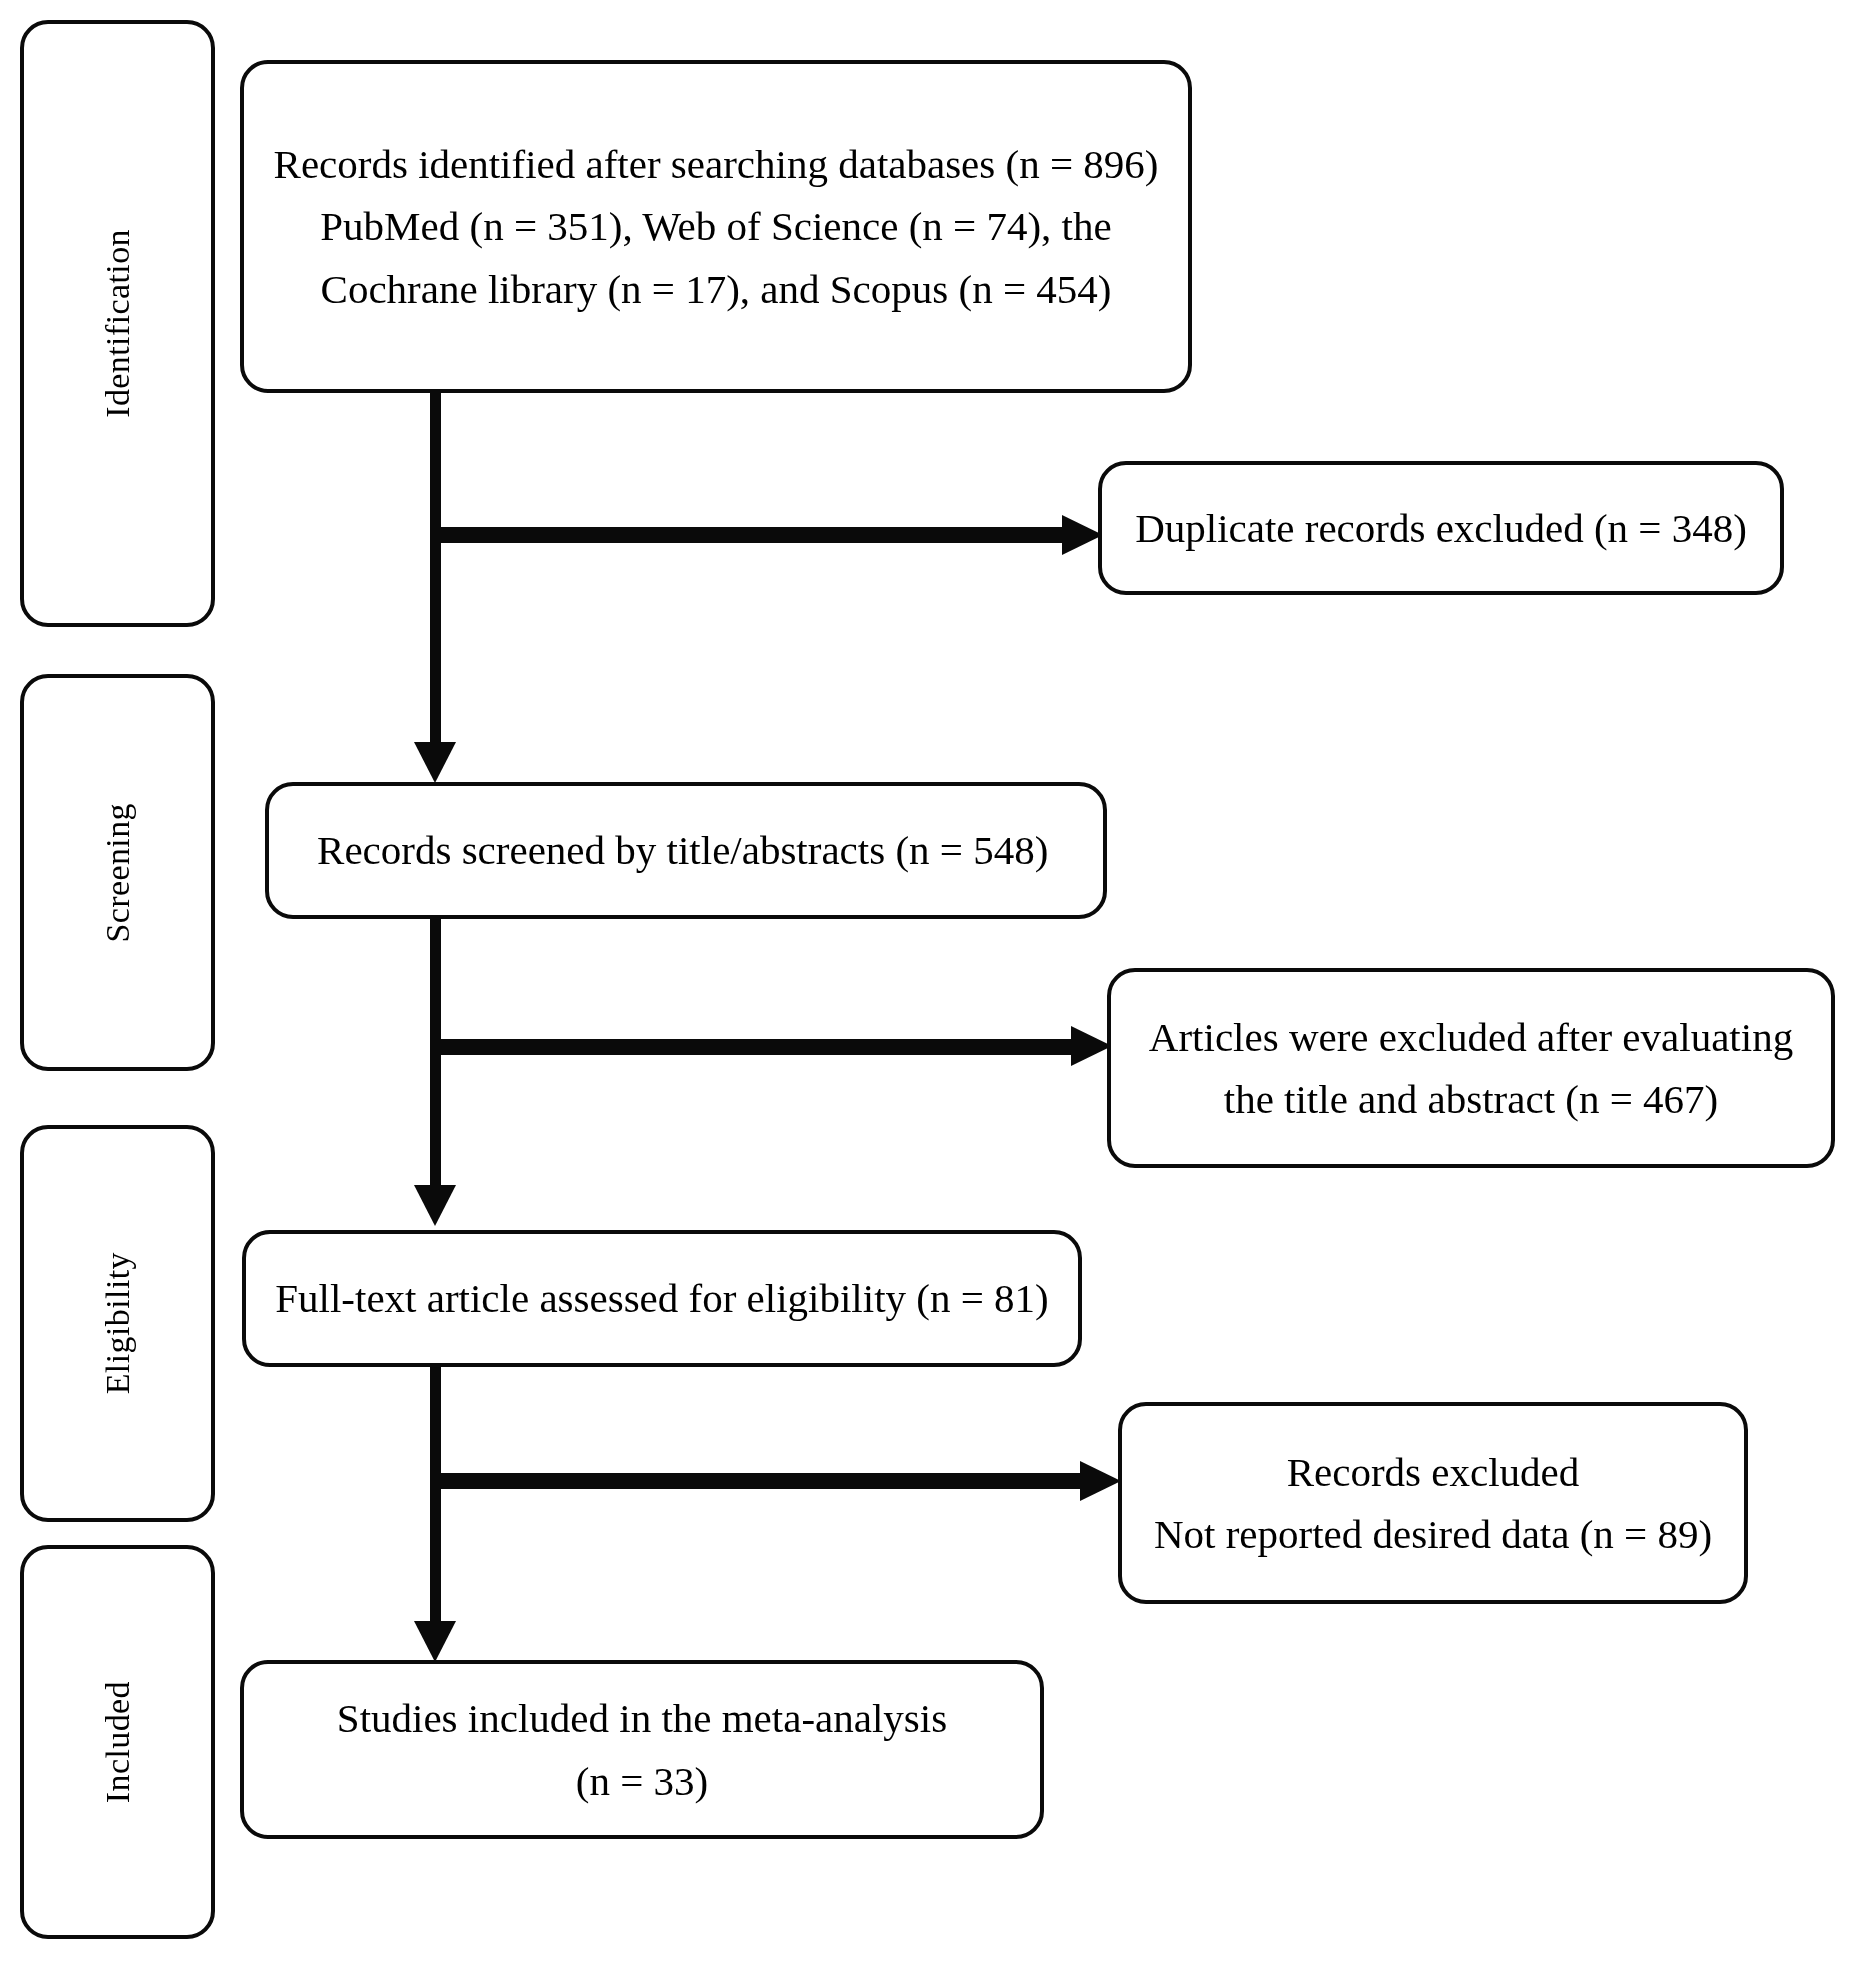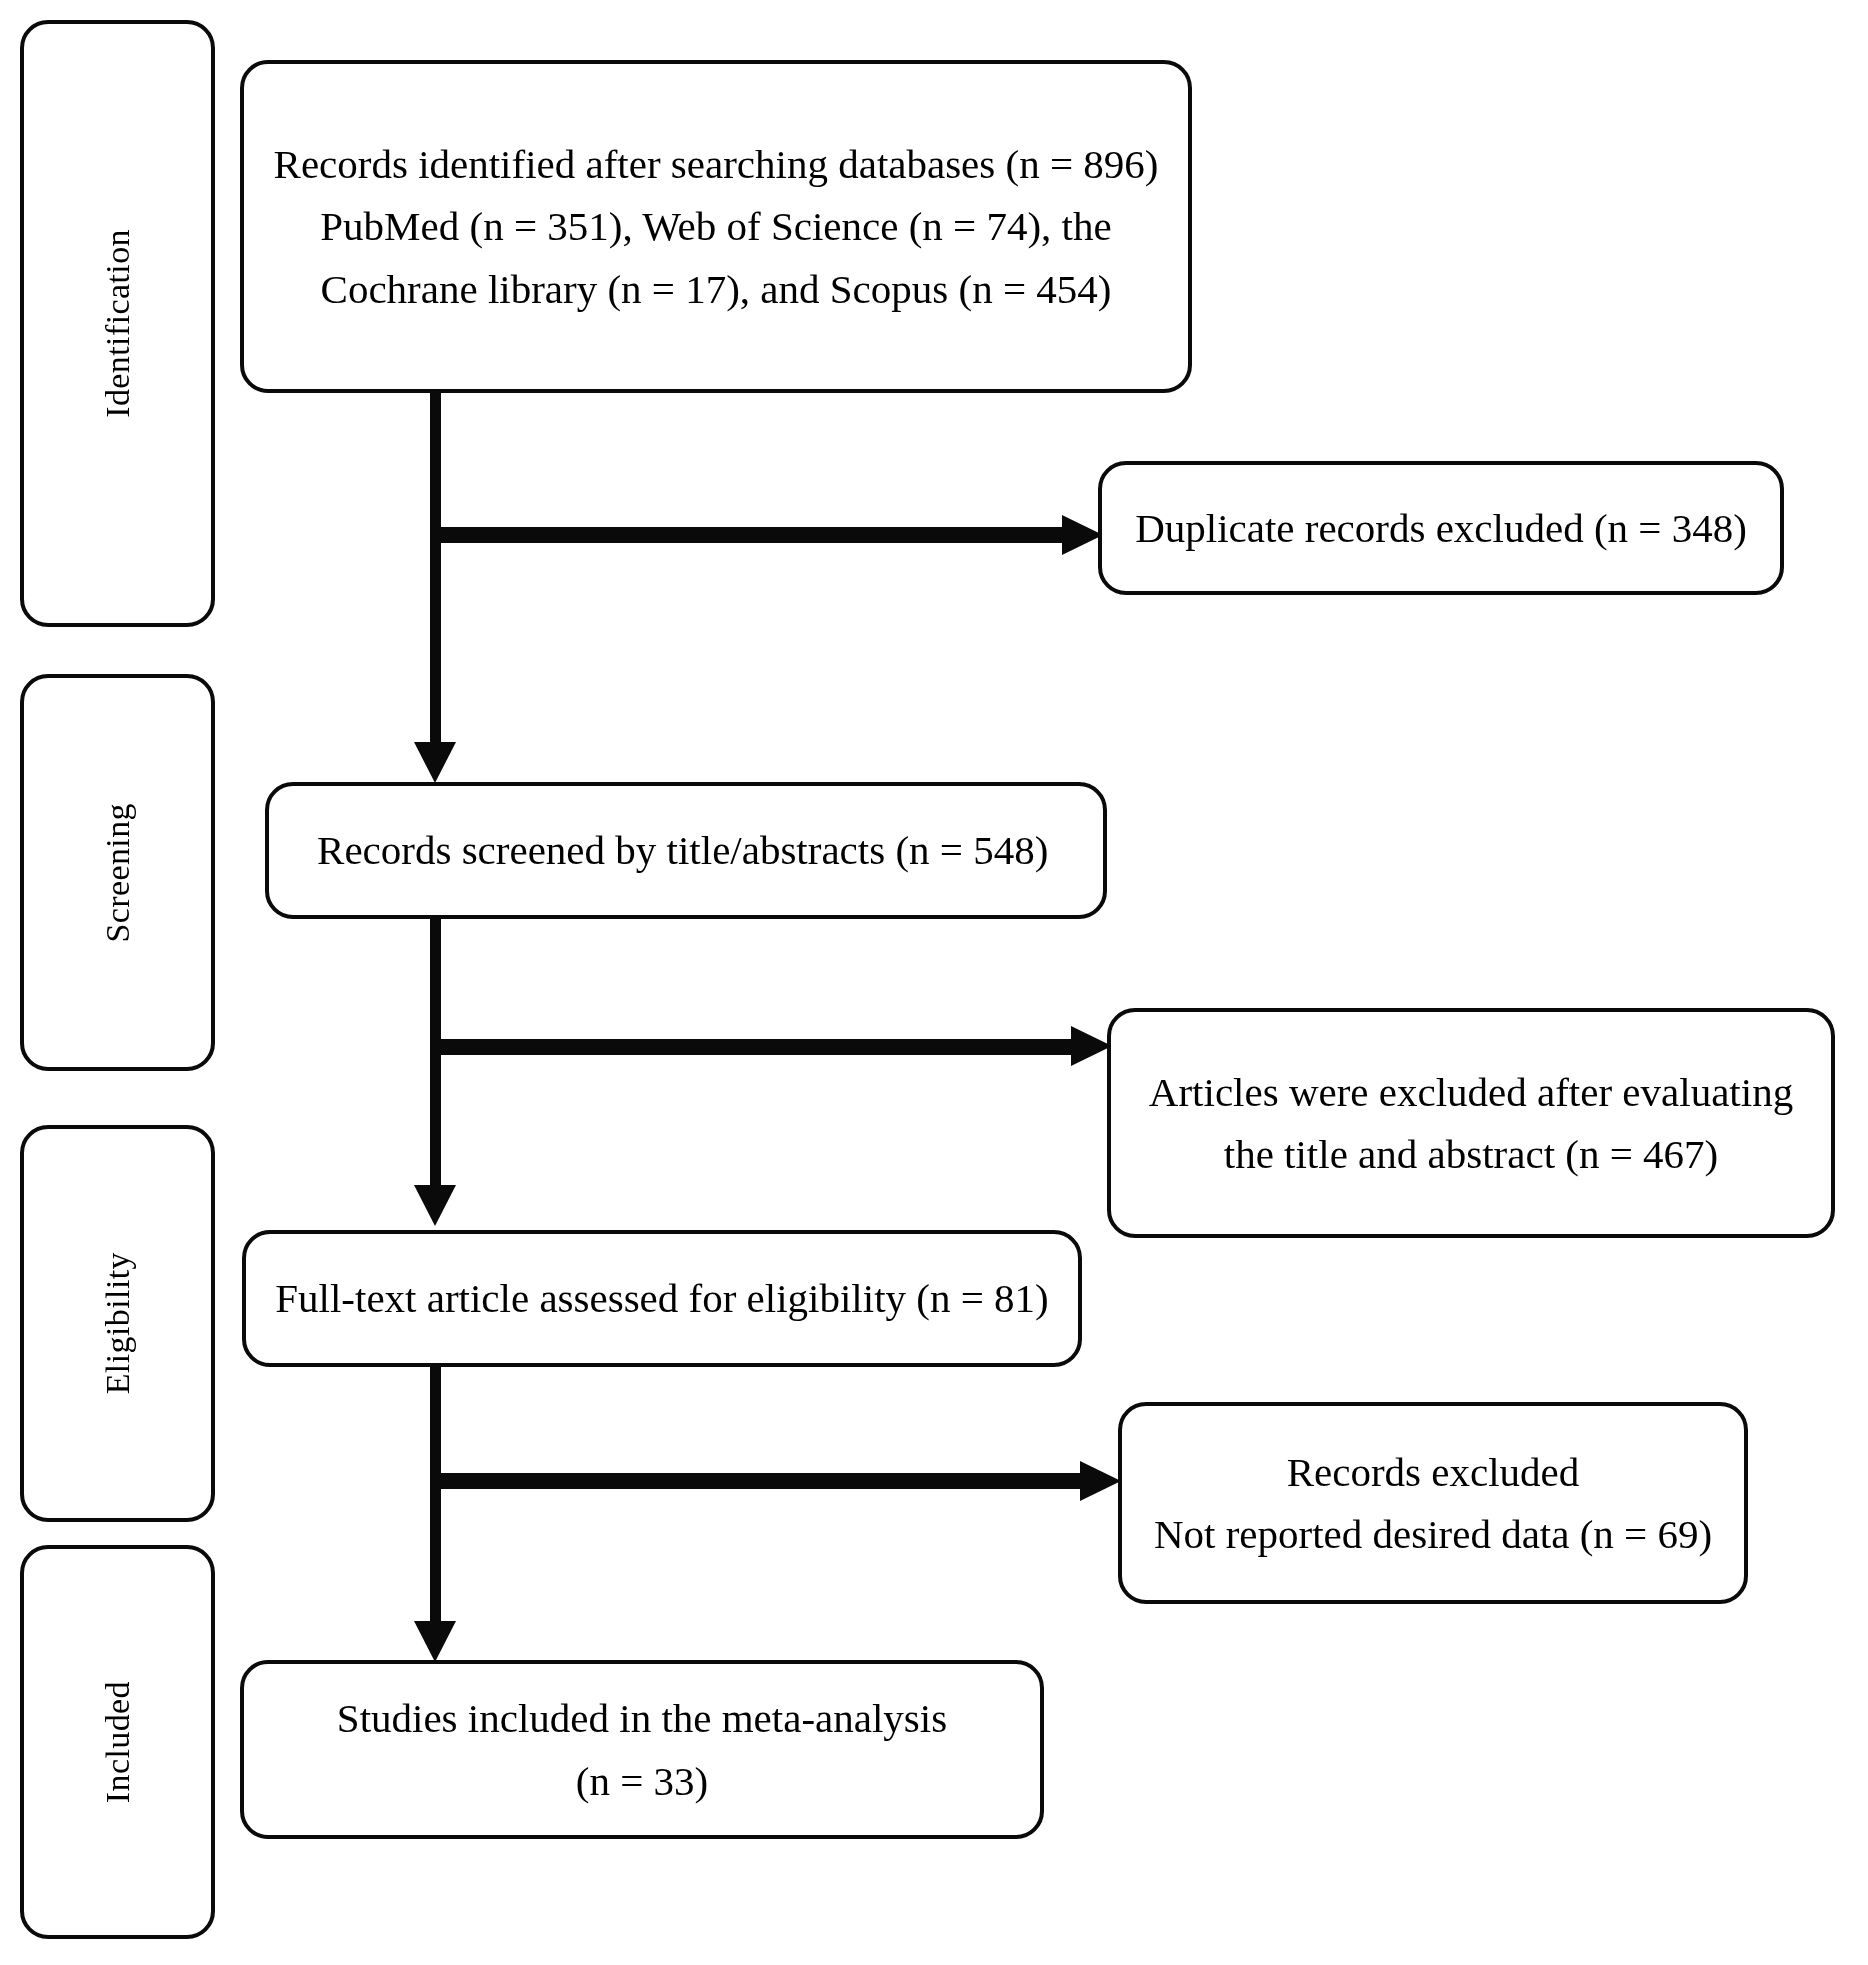--- a/index.html
+++ b/index.html
@@ -127,32 +127,32 @@
   </div>
 
   <div class="node-box" style="left:1098px; top:461px; width:686px; height:134px;">
     <div class="node-text">Duplicate records excluded (n = 348)</div>
   </div>
 
   <div class="node-box" style="left:265px; top:782px; width:842px; height:137px;padding-left:14px;">
     <div class="node-text">Records screened by title/abstracts (n = 548)</div>
   </div>
 
-  <div class="node-box" style="left:1107px; top:968px; width:728px; height:230px;margin-top:40px;">
+  <div class="node-box" style="left:1107px; top:968px; width:728px; height:200px;">
     <div class="node-text">Articles were excluded after evaluating
 the title and abstract (n = 467)</div>
   </div>
 
   <div class="node-box" style="left:242px; top:1230px; width:840px; height:137px;">
     <div class="node-text">Full-text article assessed for eligibility (n = 81)</div>
   </div>
 
   <div class="node-box" style="left:1118px; top:1402px; width:630px; height:202px;">
     <div class="node-text">Records excluded
-Not reported desired data (n = 69)</div>
+Not reported desired data (n = 89)</div>
   </div>
 
   <div class="node-box" style="left:240px; top:1660px; width:804px; height:179px;">
     <div class="node-text">Studies included in the meta-analysis
 (n = 33)</div>
   </div>
 
 </div>
 
 

